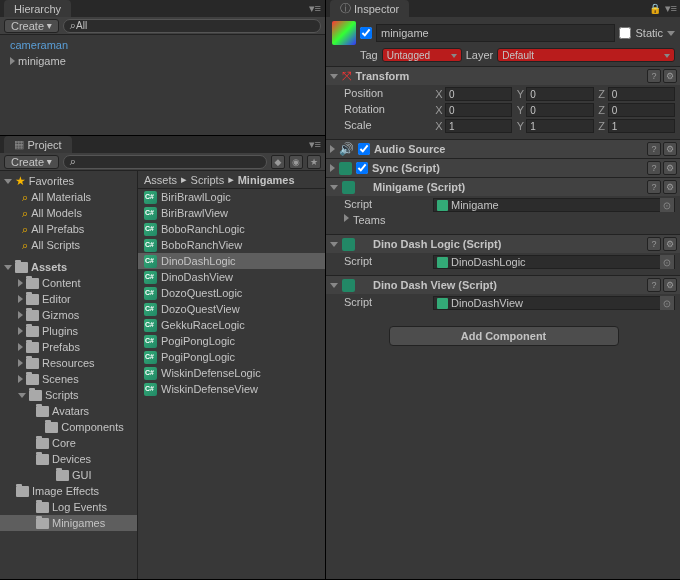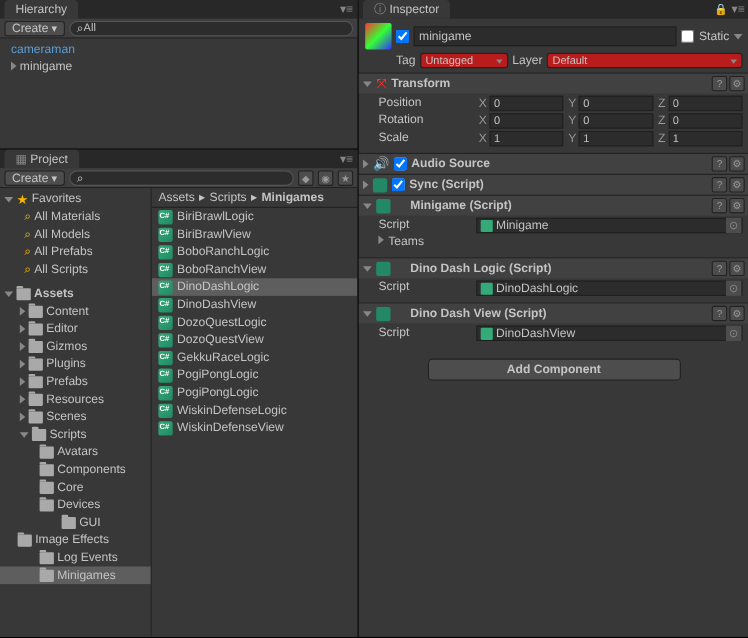--- a/index.html
+++ b/index.html
@@ -387,21 +387,21 @@
         <div class="tree-row" style="padding-left:18px">
           <span class="arrow down"></span>
           <span class="fld-ico"></span>
           <span class="tree-label">Scripts</span>
         </div>
         <div id="scriptfolders">
             <div class="tree-row" style="padding-left: 36px;">
               <span class="fld-ico"></span>
               <span class="tree-label">Avatars</span>
             </div>
-            <div class="tree-row" style="padding-left: 36px;">
+            <div class="tree-row" style="padding-left: 36px; justify-content: center;">
               <span class="fld-ico"></span>
               <span class="tree-label">Components</span>
             </div>
             <div class="tree-row" style="padding-left: 36px;">
               <span class="fld-ico"></span>
               <span class="tree-label">Core</span>
             </div>
             <div class="tree-row" style="padding-left: 36px;">
               <span class="fld-ico"></span>
               <span class="tree-label">Devices</span>

